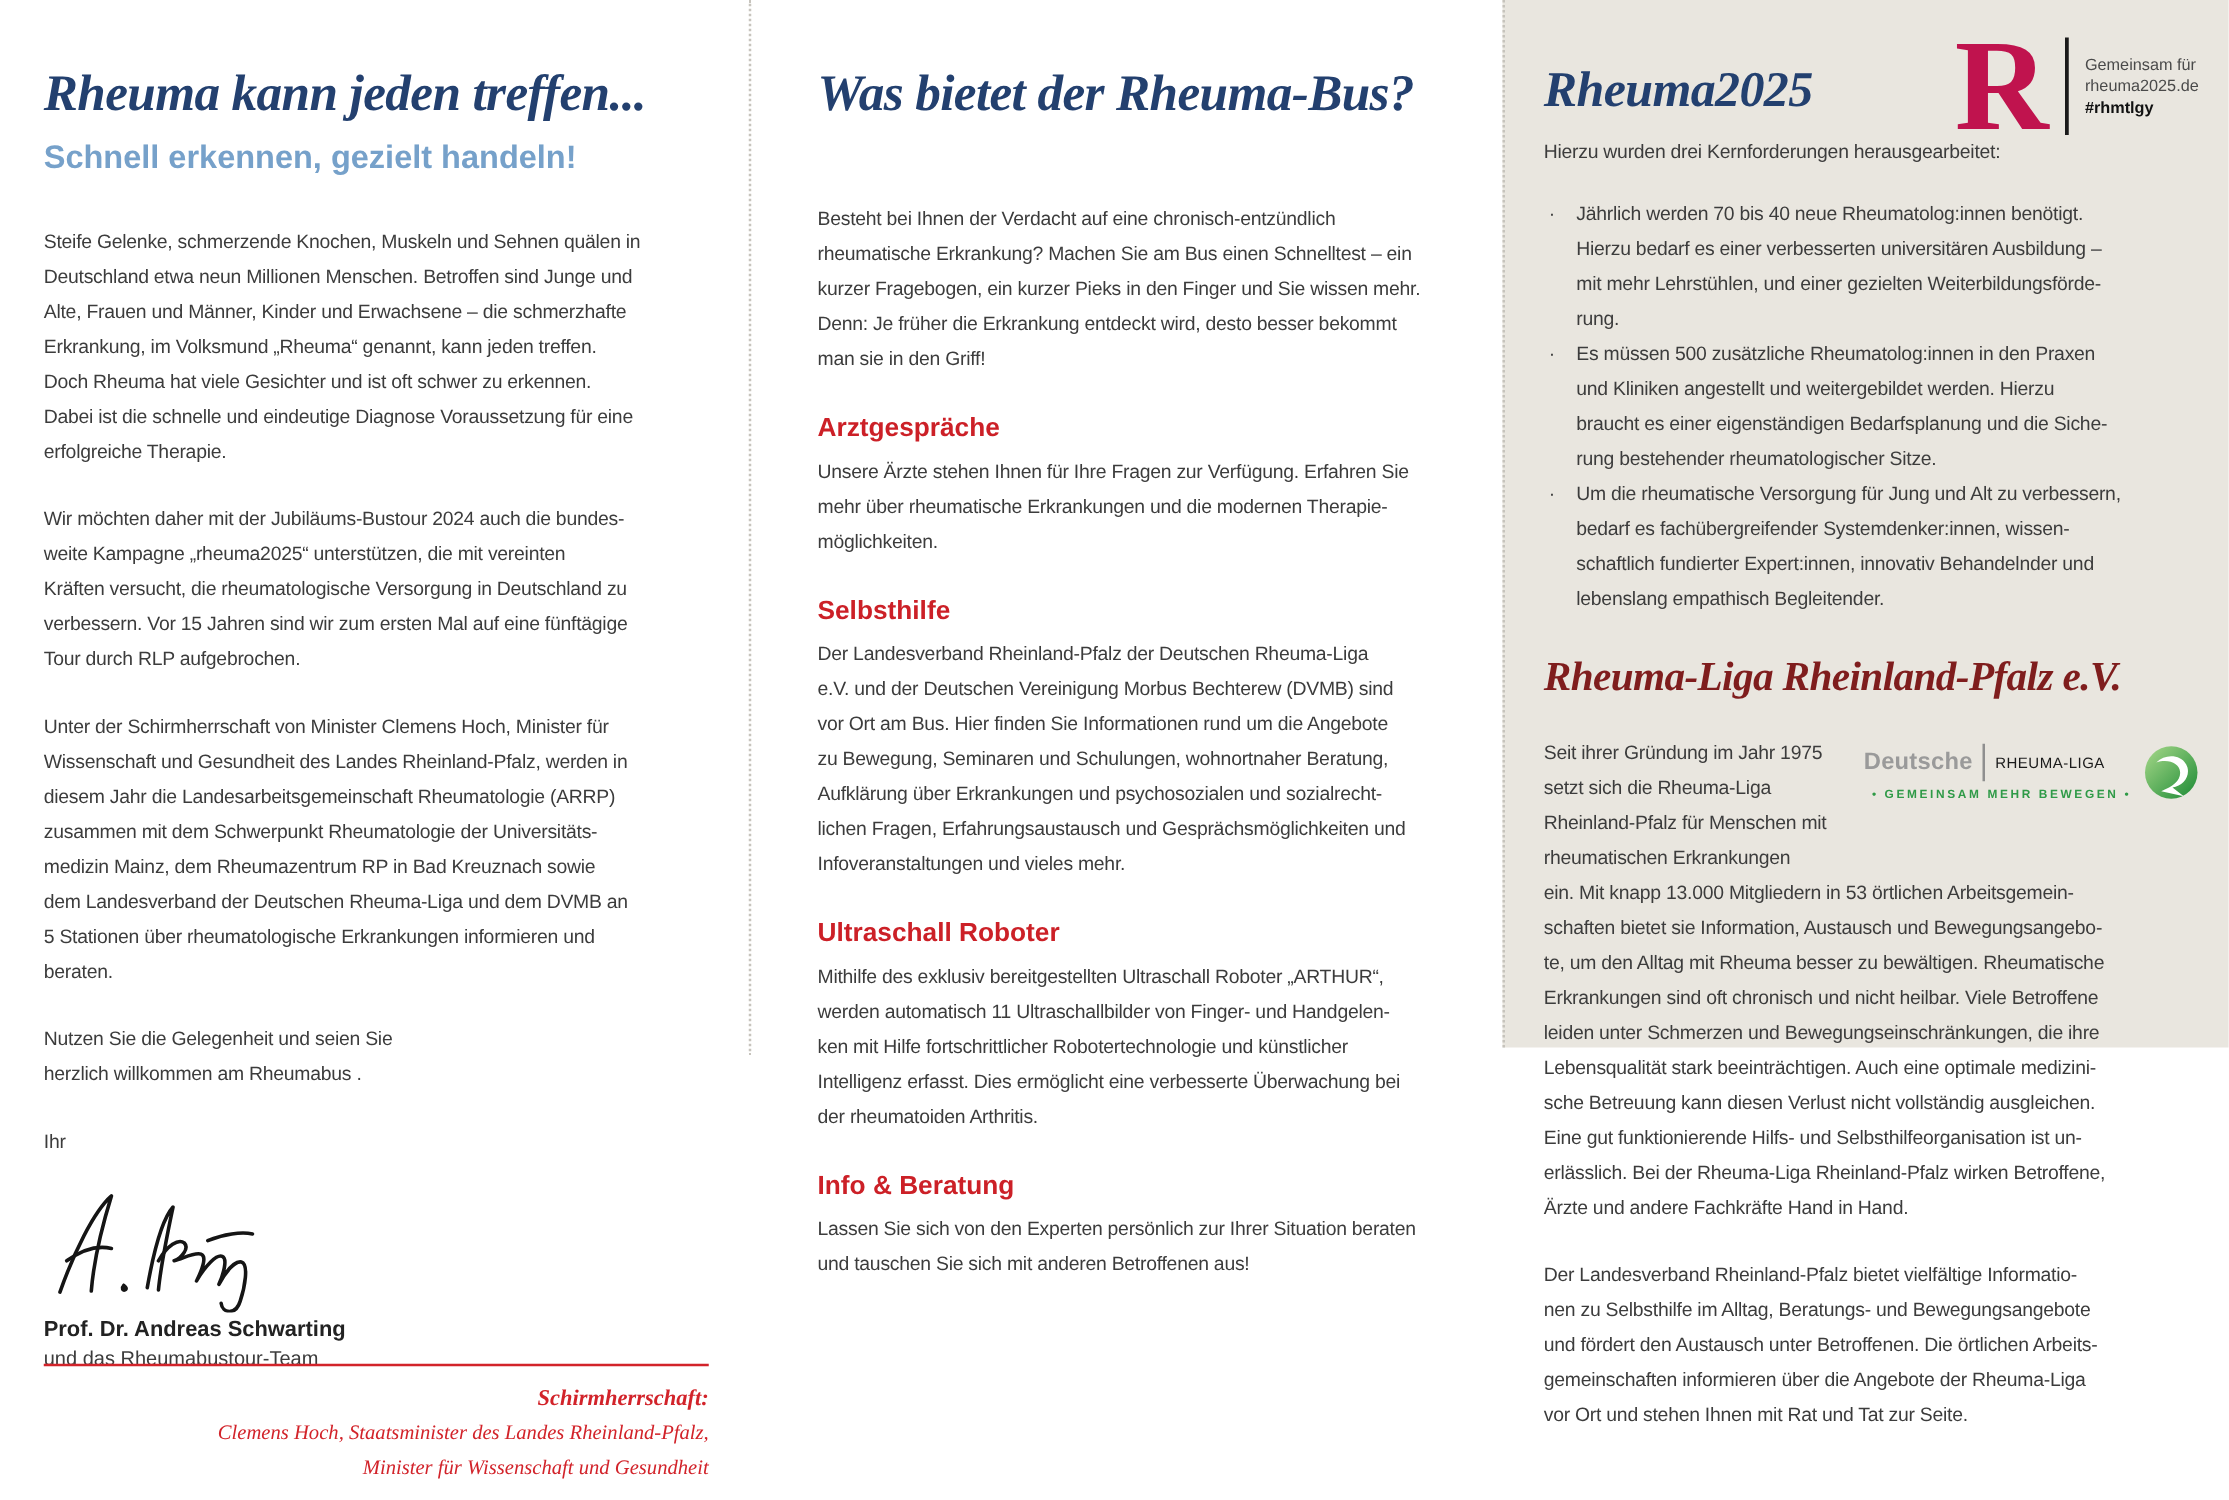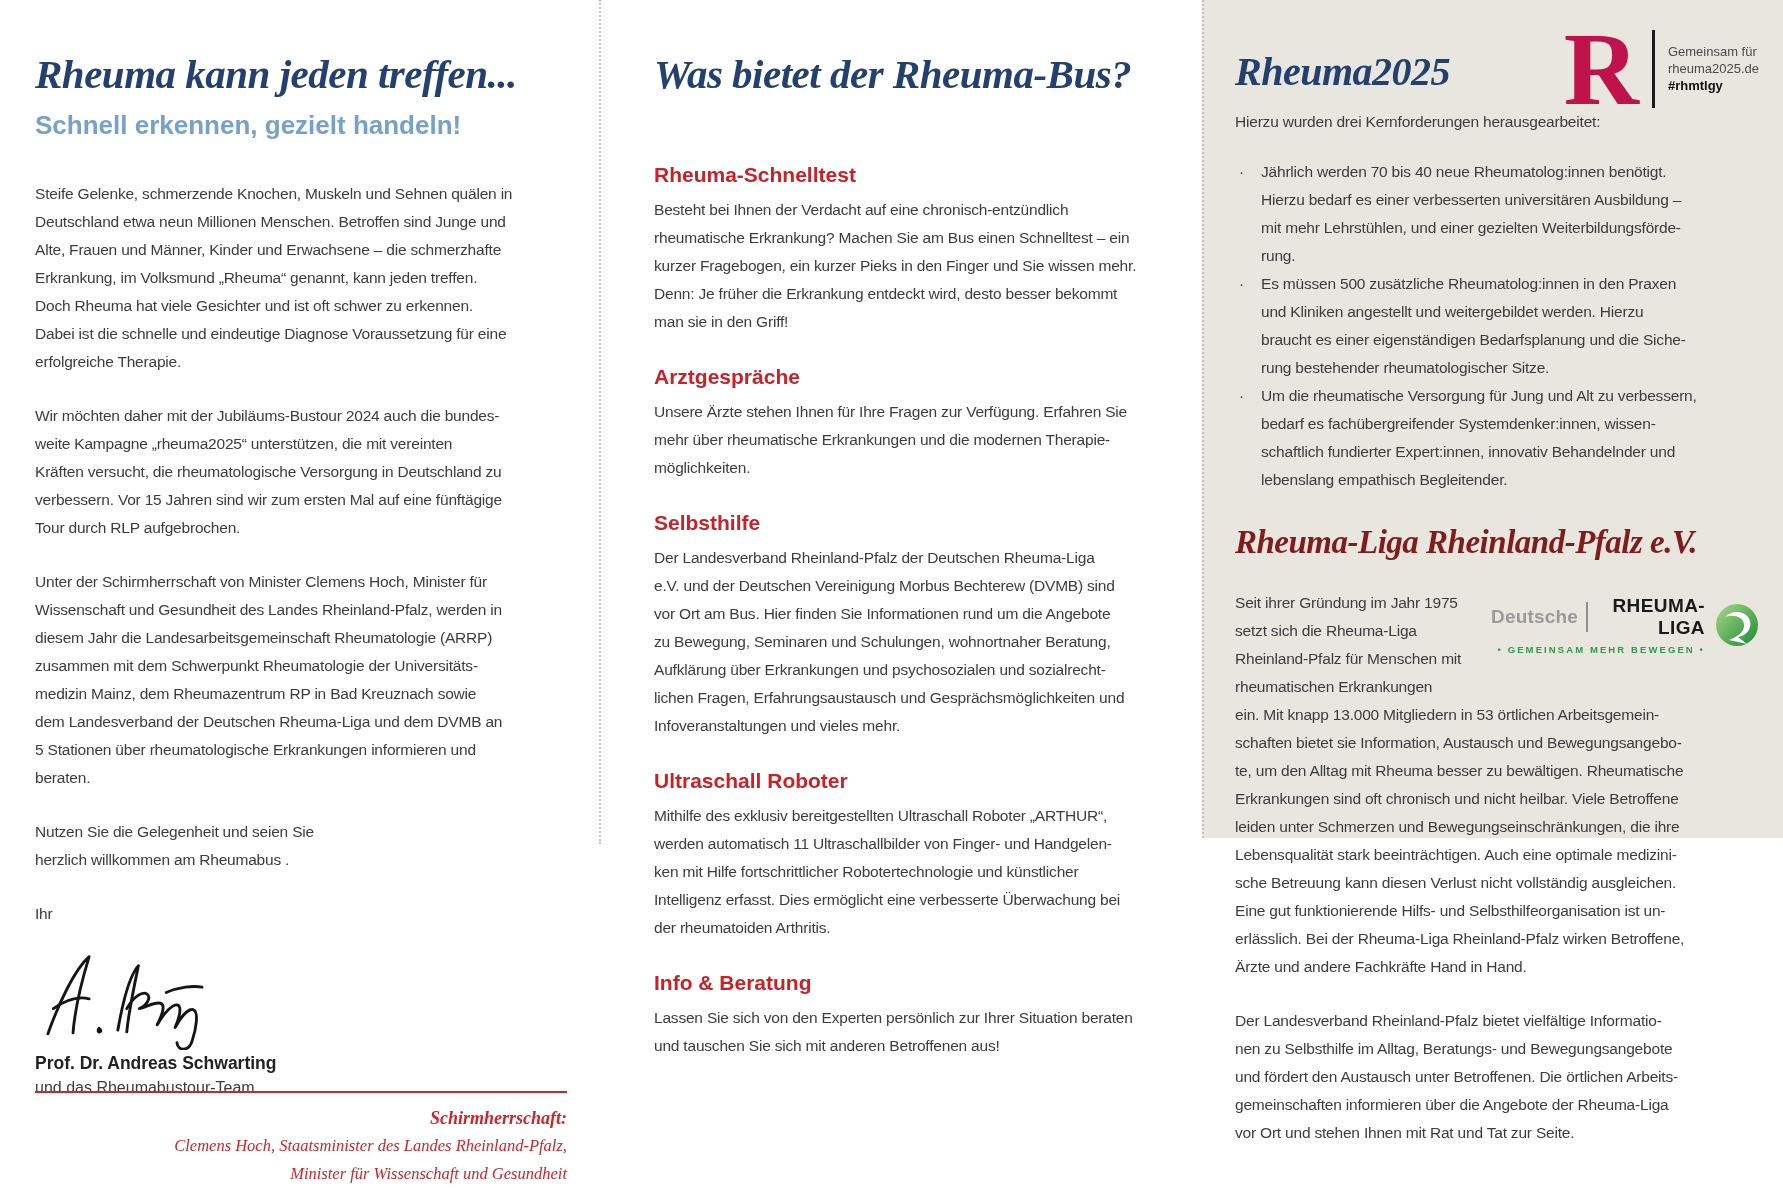--- a/index.html
+++ b/index.html
@@ -91,21 +91,21 @@
 
   
   .liga-logo{
     float:right;width:268px;margin:6px 0 10px 10px;
     display:flex;align-items:center;gap:10px;
   }
   .liga-wordmark{flex:1;text-align:right;}
   .liga-row{display:flex;align-items:center;gap:8px;}
   .liga-word1{font-size:19px;font-weight:700;color:#9a9a9a;letter-spacing:0.2px;}
   .liga-bar{width:2px;height:30px;background:#8f8f8f;}
-  .liga-word2{font-size:19px;font-weight:700;color:#1a1a1a;letter-spacing:0.4px;}
+  .liga-word2{font-size:12px;font-weight:400;color:#1a1a1a;letter-spacing:0.4px;}
   .liga-tagline{
     margin-top:5px;font-size:9.5px;font-weight:700;color:#2f9a47;
     letter-spacing:2.1px;white-space:nowrap;
   }
 
   
   .badge{
     position:absolute;right:24px;top:26px;
     display:flex;align-items:center;gap:13px;
   }
@@ -171,21 +171,20 @@
     <div class="patronage-line">Clemens Hoch, Staatsminister des Landes Rheinland-Pfalz,</div>
     <div class="patronage-line">Minister für Wissenschaft und Gesundheit</div>
   </div>
 
   <div class="divider divider-1"></div>
 
   <div class="col col2">
     <h1 class="col-title">Was bietet der Rheuma-Bus?</h1>
 
     <div class="sec sec-first">
-      <div class="sec-head">Rheuma-Schnelltest</div>
       <p class="body sec-body">Besteht bei Ihnen der Verdacht auf eine chronisch-entzündlich
 rheumatische Erkrankung? Machen Sie am Bus einen Schnelltest – ein
 kurzer Fragebogen, ein kurzer Pieks in den Finger und Sie wissen mehr.
 Denn: Je früher die Erkrankung entdeckt wird, desto besser bekommt
 man sie in den Griff!</p>
     </div>
     <div class="sec">
       <div class="sec-head">Arztgespräche</div>
       <p class="body sec-body">Unsere Ärzte stehen Ihnen für Ihre Fragen zur Verfügung. Erfahren Sie
 mehr über rheumatische Erkrankungen und die modernen Therapie-

